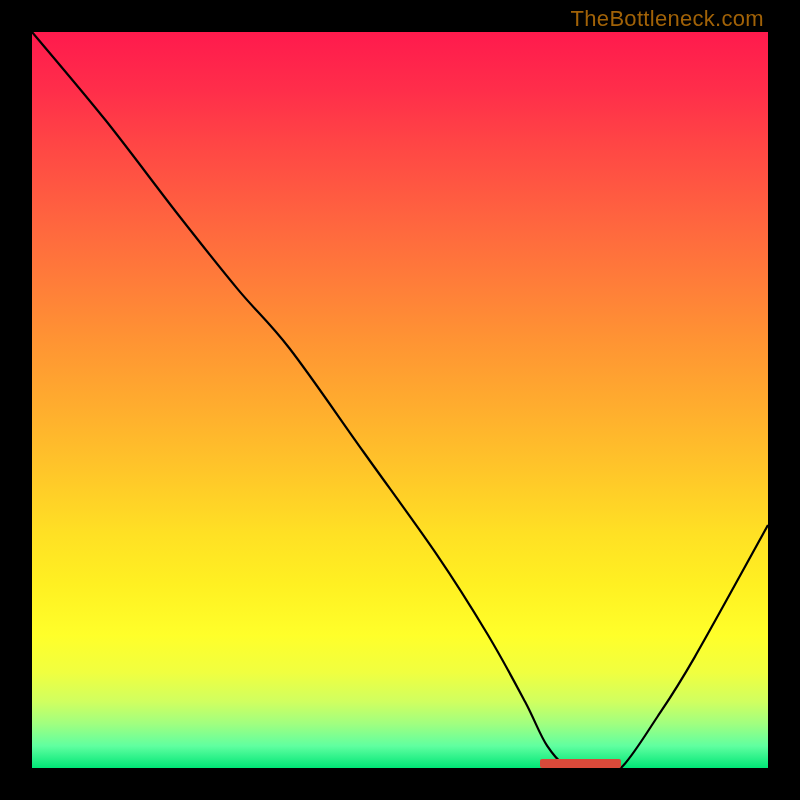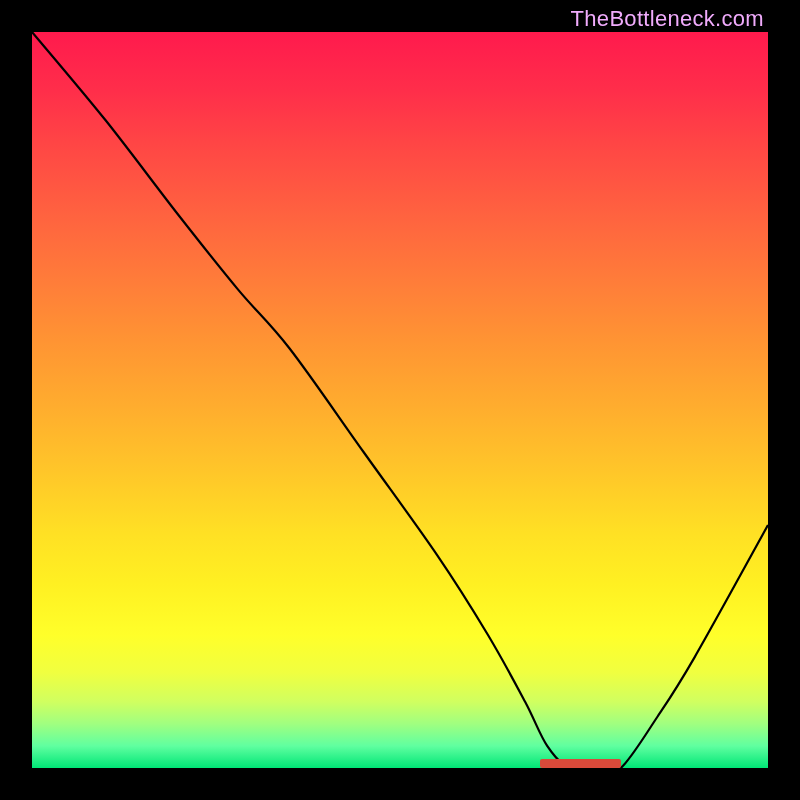--- a/index.html
+++ b/index.html
@@ -48,21 +48,21 @@
     position: absolute;
     left: 0;
     top: 0;
     width: 100%;
     height: 100%;
   }
   .watermark {
     position: absolute;
     top: 6px;
     right: 36px;
-    color: #f0abfc;
+    color: #a16207;
     font-size: 22px;
     font-weight: 500;
     letter-spacing: 0.3px;
   }
   .marker {
     position: absolute;
     background: #d94a3a;
     border-radius: 2px;
   }
 </style>

